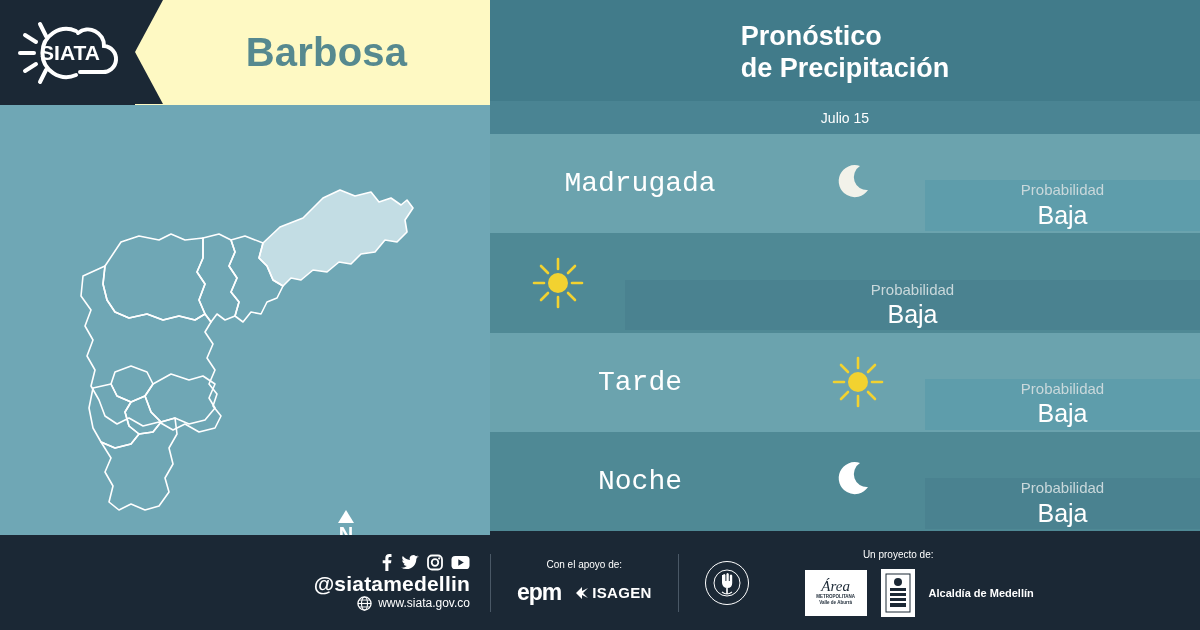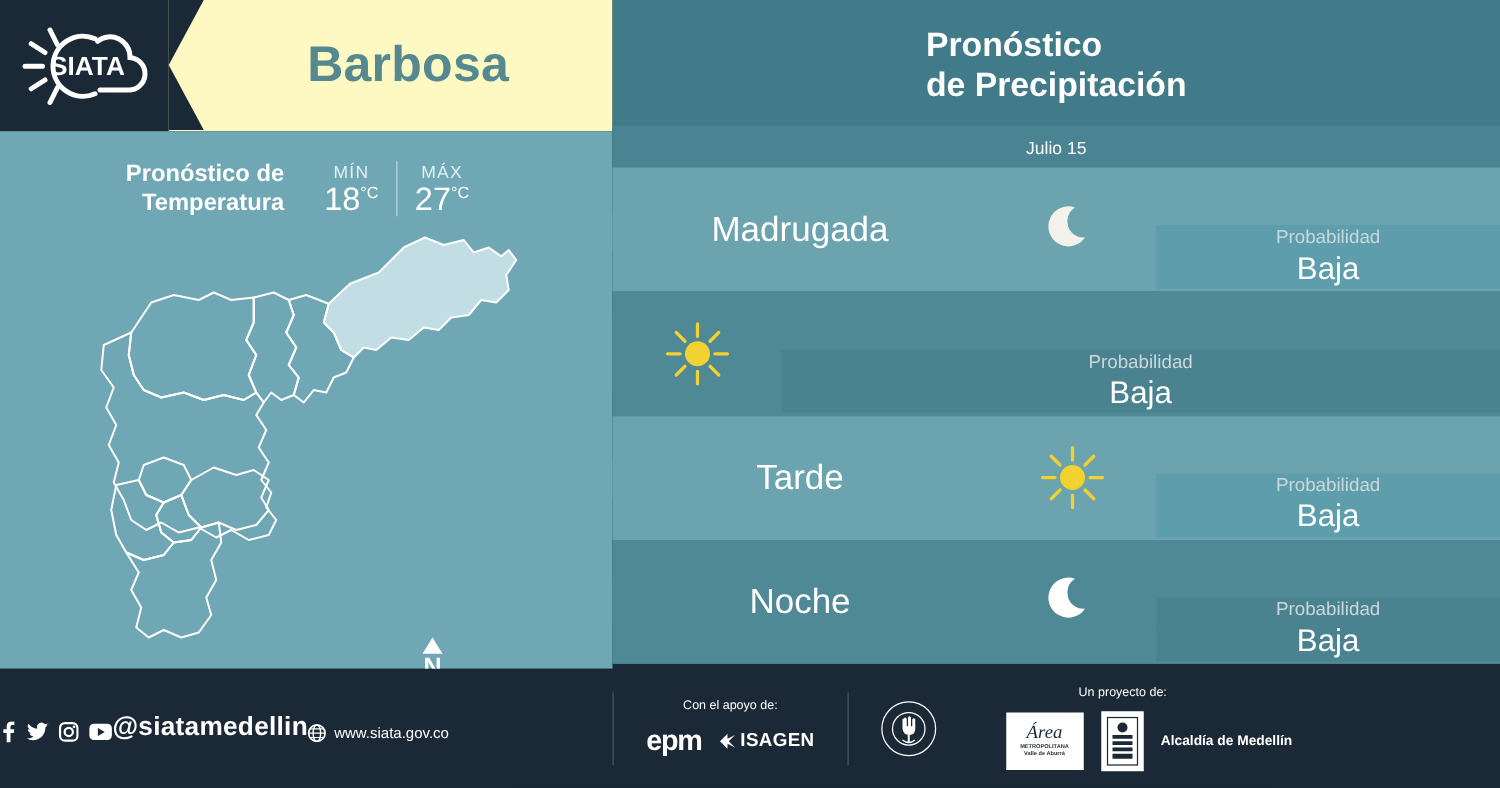--- a/index.html
+++ b/index.html
@@ -74,42 +74,42 @@
   .date-row {
     height:33px; display:flex; align-items:center; justify-content:center;
     color:#ffffff; font-size:14px; background:#4a8493;
   }
   .rows { height:397px; display:flex; flex-direction:column; }
   .row { flex:1; display:flex; align-items:center; }
   .row.odd  { background:#6ba3ae; }
   .row.even { background:#4f8995; }
   .cell-period {
     width:300px; display:flex; align-items:center; justify-content:center;
-    color:#ffffff; font-size:28px;
+    color:#ffffff; font-size:28px;font-family:Liberation Mono, monospace;
   }
   .cell-icon { width:135px; display:flex; align-items:center; justify-content:center; }
   .cell-prob {
     flex:1; display:flex; flex-direction:column; align-items:center; justify-content:center;margin-top:44px;
   }
   .row.odd .cell-period, .row.odd .cell-icon { background:#6ba3ae; }
   .row.even .cell-period, .row.even .cell-icon { background:#4f8995; }
   .row.odd .cell-prob { background:#5e9dab; }
   .row.even .cell-prob { background:#4a8290; }
   .prob-cap { color:#c9d8db; font-size:15px; line-height:1.3; }
   .prob-val { color:#ffffff; font-size:25px; line-height:1.25; }
 
   .icon-sun { width:56px; height:56px; }
   .icon-moon { width:48px; height:48px; }
 
   
   .footer {
     position:absolute; left:0; top:535px; width:1200px; height:95px;
     background:#1b2835; display:flex; align-items:center;
   }
-  .social { width:490px; display:flex; flex-direction:row; align-items:flex-end;
+  .social { width:490px; display:flex; flex-direction:column; align-items:flex-end;
             padding-right:20px; color:#ffffff; }
   .social-icons { display:flex; gap:8px; align-items:center; margin-bottom:1px; }
   .handle { font-size:21px; font-weight:bold; letter-spacing:.2px; line-height:1.15; }
   .weburl { display:flex; align-items:center; gap:6px; font-size:12px; line-height:1.3; }
   .vdiv { width:1px; height:58px; background:#4a5866; }
   .support { display:flex; flex-direction:column; align-items:center; padding:0 26px; }
   .support-cap { color:#ffffff; font-size:10px; margin-bottom:9px; }
   .logos-row { display:flex; align-items:center; gap:14px; }
   .epm-logo { color:#ffffff; font-size:23px; font-weight:bold; letter-spacing:-1px; }
   .isagen-logo { color:#ffffff; font-size:15px; font-weight:bold; letter-spacing:.3px;
@@ -153,40 +153,20 @@
 
     <div class="topband-right">
       <div class="precip-title">
         <span>Pronóstico</span><br>
         <span>de Precipitación</span>
       </div>
     </div>
   </div>
 
   <div class="leftpanel">
-    <div class="temp-head">
-      <div class="temp-label">
-        <span>Pronóstico de</span><br>
-        <span>Temperatura</span>
-      </div>
-      <div class="temp-values">
-        <div class="temp-cell">
-          <div class="temp-cap">MÍN</div>
-          <div class="temp-num">
-            <span>18</span><sup>°C</sup>
-          </div>
-        </div>
-        <div class="temp-cell maxcell">
-          <div class="temp-cap">MÁX</div>
-          <div class="temp-num">
-            <span>27</span><sup>°C</sup>
-          </div>
-        </div>
-      </div>
-    </div>
 
     <div class="map-wrap">
       <svg viewBox="0 0 390 350">
         <g stroke="#ffffff" stroke-width="1.6" fill="none" stroke-linejoin="round">
 
           <path fill="#c3dde4" d="M208 63 L225 47 L248 38 L268 18 L285 10 L300 16 L316 12 L324 22 L336 18 L346 25 L352 20 L358 28 L350 40 L352 52 L342 62 L330 60 L320 72 L306 74 L296 84 L284 82 L272 92 L258 90 L246 100 L236 98 L228 106 L218 100 L212 86 L204 78 Z"></path>
 
           <path d="M176 60 L190 56 L208 63 L204 78 L212 86 L218 100 L228 106 L222 118 L212 122 L206 134 L196 132 L188 142 L180 136 L184 122 L176 112 L182 98 L174 86 L180 72 Z"></path>
 
           <path d="M148 58 L164 54 L176 60 L180 72 L174 86 L182 98 L176 112 L184 122 L180 136 L170 140 L162 134 L156 142 L150 134 L144 120 L150 104 L142 92 L148 78 Z"></path>

